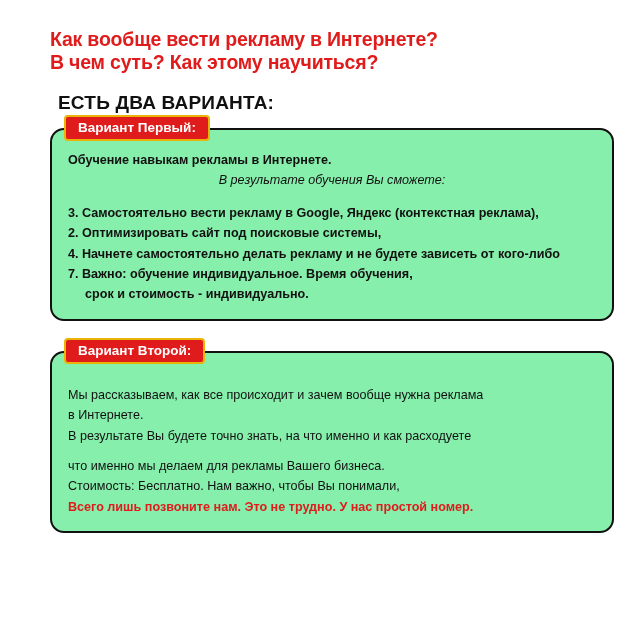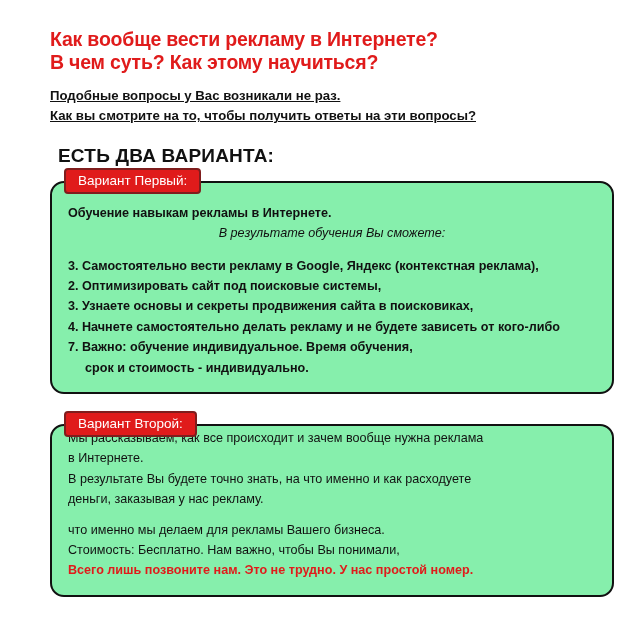--- a/index.html
+++ b/index.html
@@ -53,37 +53,37 @@
   }
   .block + .block {
     margin-top: 30px;
   }
   .tab {
     position: absolute;
     top: -13px;
     left: 14px;
     background: #e01b1b;
     color: #ffffff;
-    font-weight: normal;
+    font-weight: bold;
     font-size: 13.5px;
     padding: 3px 12px 4px 12px;
     border-radius: 4px;
-    border: 2px solid #7f1d1d;
+    border: 2px solid #eab308;
     z-index: 3;
     white-space: nowrap;
   }
   .box {
     border: 2px solid #111111;
     border-radius: 14px;
     background: #86efac;
     padding: 18px 16px 14px 16px;
     box-sizing: border-box;
   }
   .box.first { padding-top: 20px; min-height: 182px; }
-  .box.second { padding-top: 2px; min-height: 170px; }
+  .box.second { padding-top: 32px; min-height: 170px; }
   .line {
     font-size: 12.6px;
     line-height: 1.62;
     color: #111;
     font-weight: bold;
   }
   .line.italic {
     font-style: italic;
     font-weight: normal;
     text-align: center;
@@ -111,50 +111,44 @@
 </head>
 <body>
 
 <div class="page">
 
   <div class="headline">
     <div>Как вообще вести рекламу в Интернете?</div>
     <div>В чем суть? Как этому научиться?</div>
   </div>
 
-  <div>
-    <div class="subline">Подобные вопросы у Вас возникали не раз.</div>
-    <div class="subline">Как вы смотрите на то, чтобы получить ответы на эти вопросы?</div>
-  </div>
 
   <div class="variants-title">ЕСТЬ ДВА ВАРИАНТА:</div>
 
   <div class="block">
     <div class="tab">Вариант Первый:</div>
     <div class="box first">
       <div class="line">Обучение навыкам рекламы в Интернете.</div>
       <div class="line italic">В результате обучения Вы сможете:</div>
       <div class="list">
         <div class="line">3. Самостоятельно вести рекламу в Google, Яндекс (контекстная реклама),</div>
         <div class="line">2. Оптимизировать сайт под поисковые системы,</div>
-        <div class="line">3. Узнаете основы и секреты продвижения сайта в поисковиках,</div>
         <div class="line">4. Начнете самостоятельно делать рекламу и не будете зависеть от кого-либо</div>
         <div class="line">7. Важно: обучение индивидуальное. Время обучения,</div>
         <div class="line indent">срок и стоимость - индивидуально.</div>
       </div>
     </div>
   </div>
 
   <div class="block">
     <div class="tab">Вариант Второй:</div>
     <div class="box second">
       <div class="line plain">Мы рассказываем, как все происходит и зачем вообще нужна реклама</div>
       <div class="line plain">в Интернете.</div>
       <div class="line plain">В результате Вы будете точно знать, на что именно и как расходуете</div>
-      <div class="line plain">деньги, заказывая у нас рекламу.</div>
       <div class="spacer-sm"></div>
       <div class="line plain">что именно мы делаем для рекламы Вашего бизнеса.</div>
       <div class="line plain">Стоимость: Бесплатно. Нам важно, чтобы Вы понимали,</div>
       <div class="red-text">Всего лишь позвоните нам. Это не трудно. У нас простой номер.</div>
     </div>
   </div>
 
 </div>
 
 </body></html>

